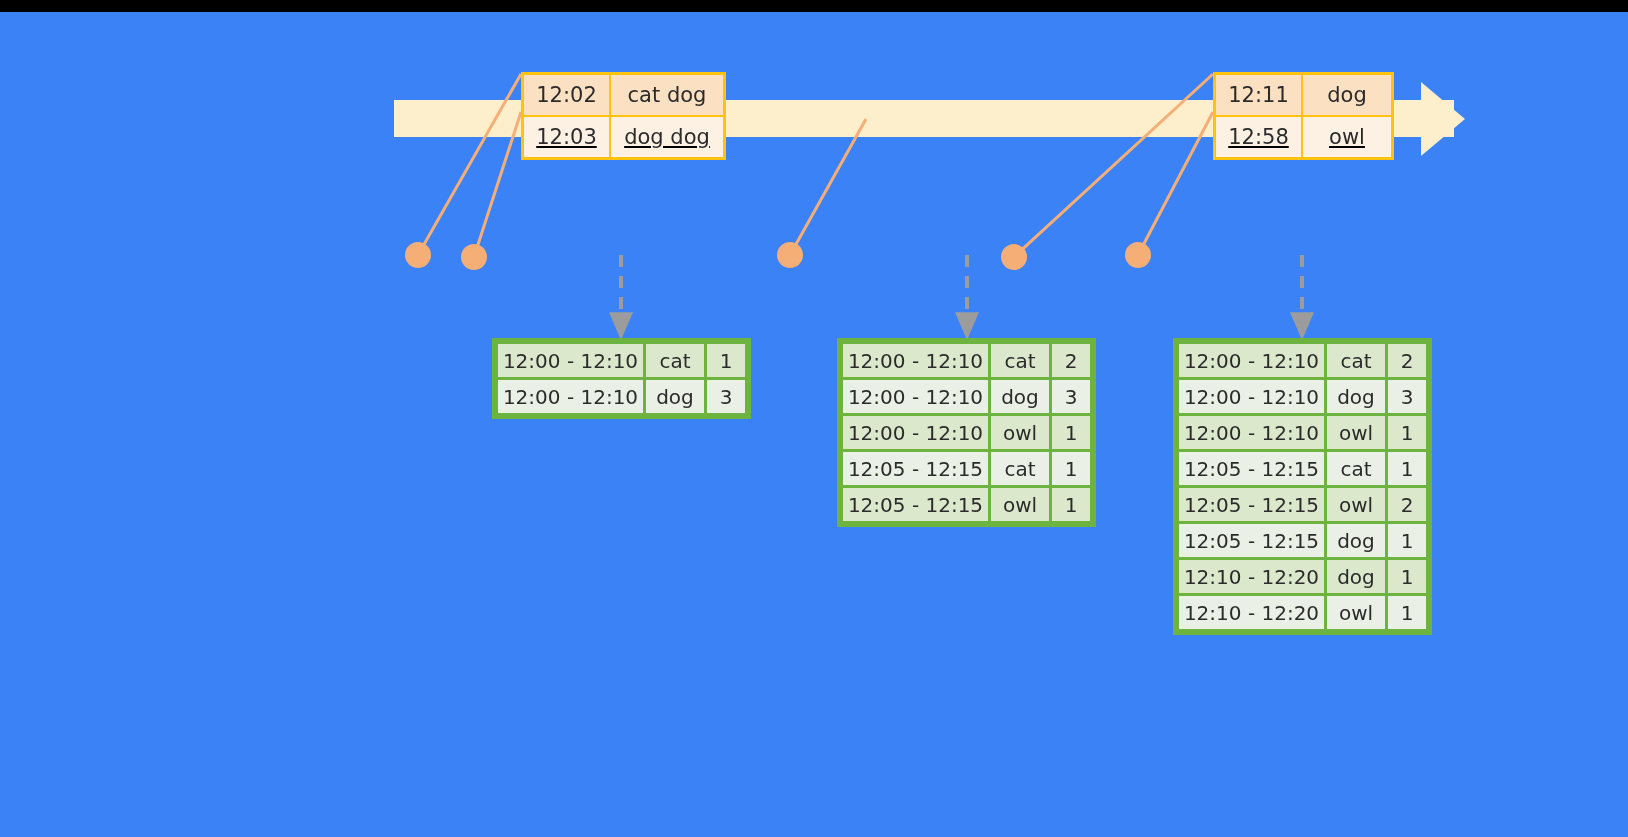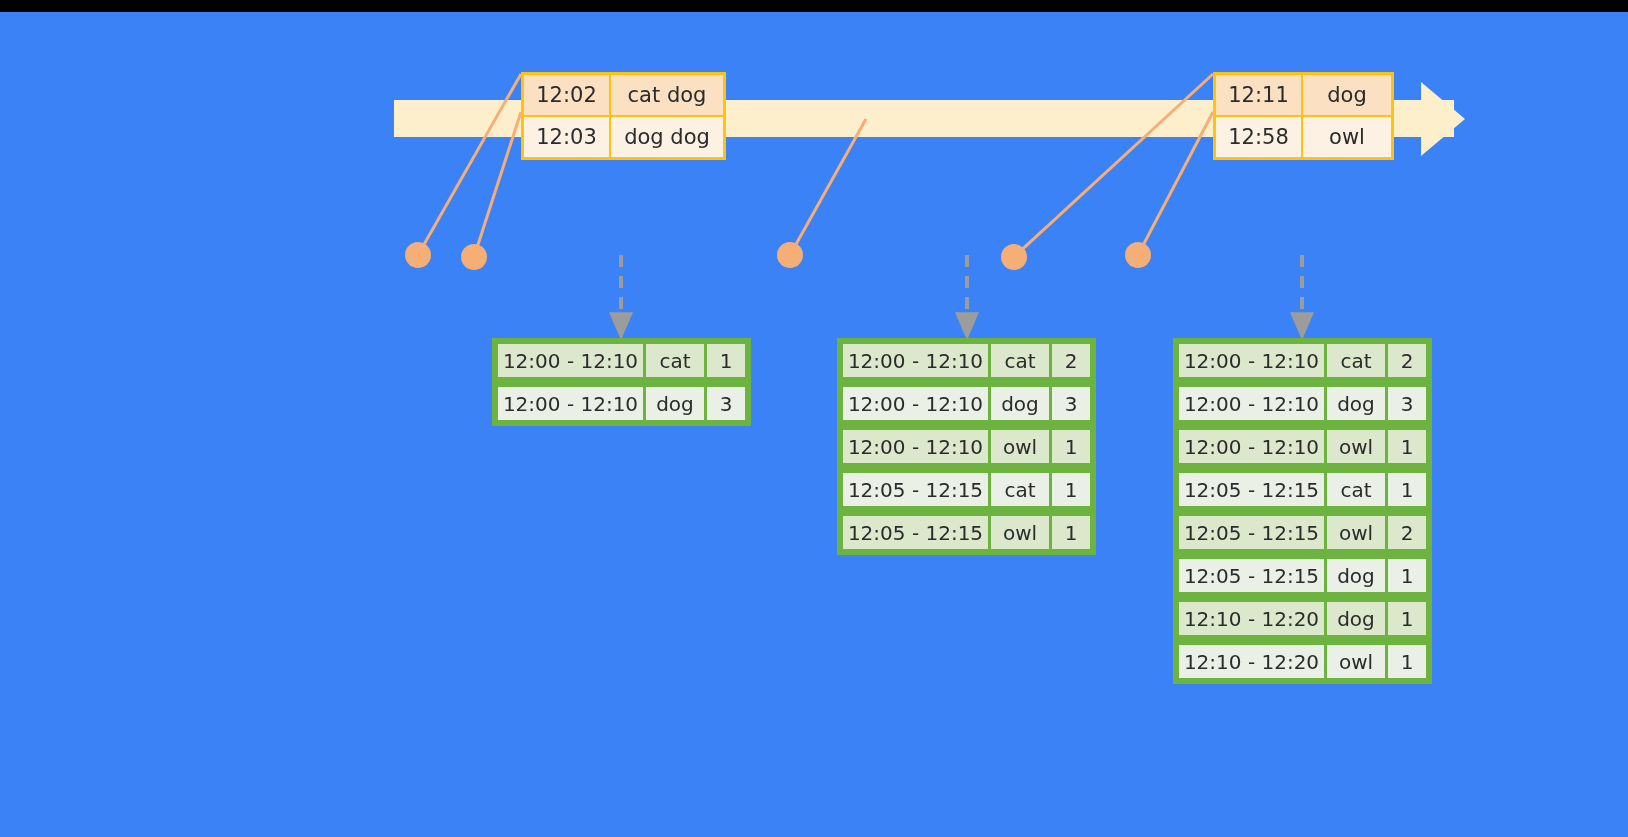--- a/index.html
+++ b/index.html
@@ -58,20 +58,21 @@
     display: flex;
     flex-direction: column;
   }
   .event-row {
     display: flex;
     flex-direction: row;
     height: 40px;
   }
   .event-row + .event-row {
     border-top: 2px solid #FFC20E;
+    text-decoration: underline;
   }
   .event-row.shade-a { background: #FBE0C2; }
   .event-row.shade-b { background: #FDF1E4; }
   .event-cell {
     display: flex;
     align-items: center;
     justify-content: center;
     font-size: 21px;
     color: #2b2b2b;
     box-sizing: border-box;
@@ -102,21 +103,21 @@
   }
 
   
   .result-table {
     position: absolute;
     border: 3px solid #6CB33F;
     box-sizing: border-box;
     background: #6CB33F;
     display: flex;
     flex-direction: column;
-    gap: 10px;
+    gap: 3px;
     padding: 3px;
   }
   .res-row {
     display: flex;
     flex-direction: row;
     height: 33px;
     gap: 3px;
   }
   .res-row.shade-a .res-cell { background: #DCE8CC; }
   .res-row.shade-b .res-cell { background: #EBF0E6; }

